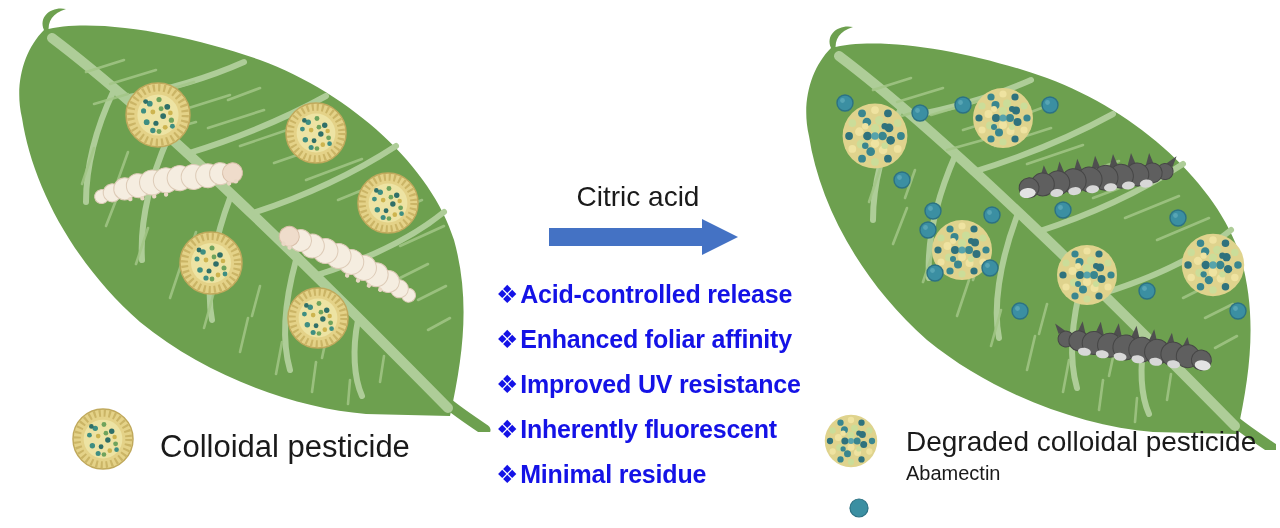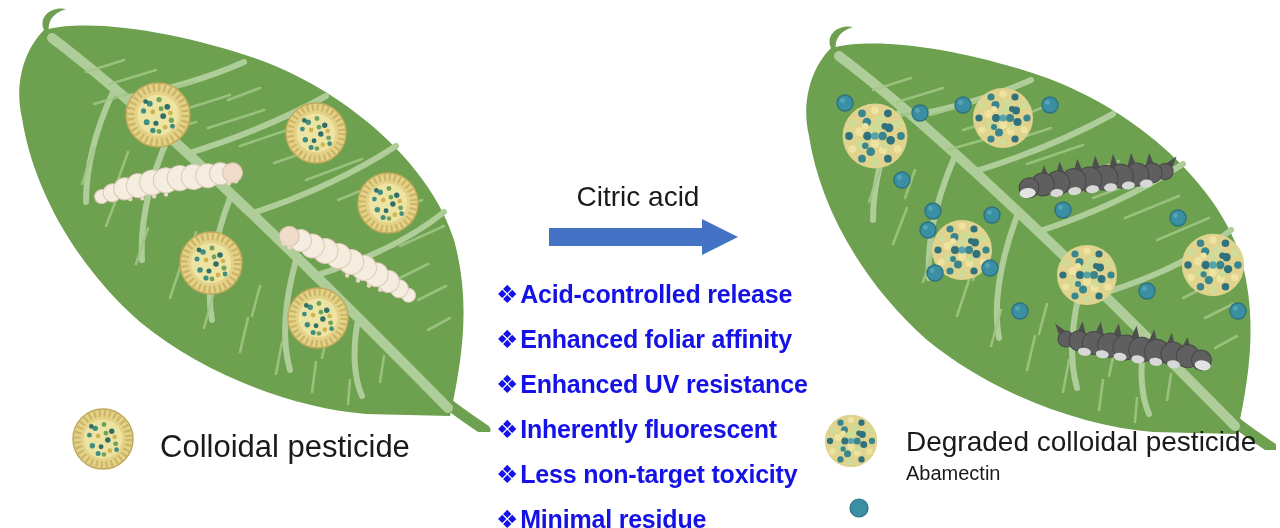--- a/index.html
+++ b/index.html
@@ -227,23 +227,22 @@
 
   <div class="citric">Citric acid</div>
   <div class="arrow">
     <div class="arrow-body"></div>
     <div class="arrow-head"></div>
   </div>
 
   <ul class="benefits">
     <li><span class="bul">❖</span><span>Acid-controlled release</span></li>
     <li><span class="bul">❖</span><span>Enhanced foliar affinity</span></li>
-    <li><span class="bul">❖</span><span>Enhanced UV resistance</span></li>
+    <li><span class="bul">❖</span><span>Improved UV resistance</span></li>
     <li><span class="bul">❖</span><span>Inherently fluorescent</span></li>
-    <li><span class="bul">❖</span><span>Less non-target toxicity</span></li>
     <li><span class="bul">❖</span><span>Minimal residue</span></li>
   </ul>
 
   <svg class="leafR" viewBox="0 0 500 432">
     <use href="#leafArt"></use>
     <use href="#sphDeg" transform="translate(90,118) scale(1.08)"></use>
     <use href="#sphDeg" transform="translate(218,100)"></use>
     <use href="#sphDeg" transform="translate(177,232)"></use>
     <use href="#sphDeg" transform="translate(302,257)"></use>
     <use href="#sphDeg" transform="translate(428,247) scale(1.04)"></use>

